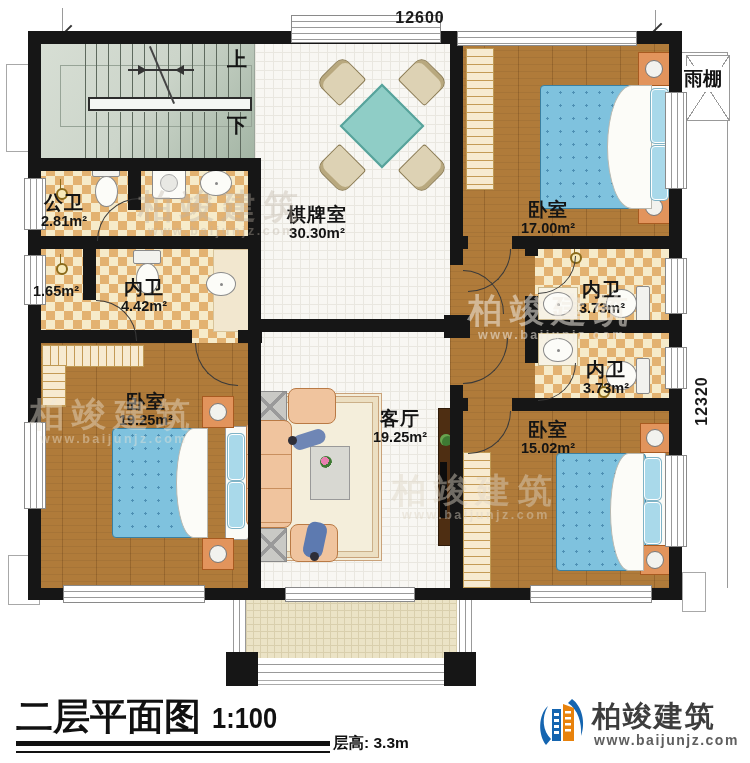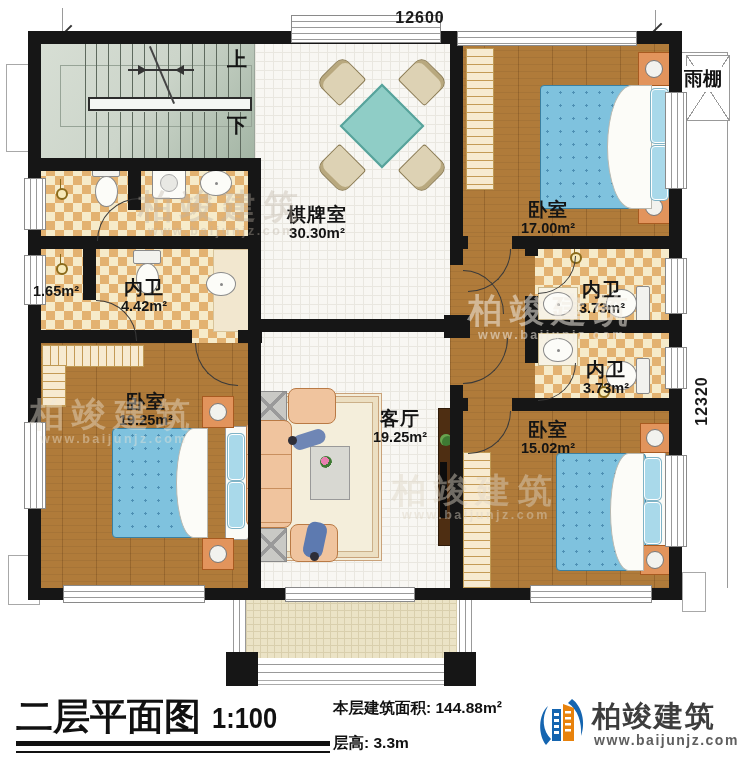--- a/index.html
+++ b/index.html
@@ -278,20 +278,24 @@
 
   <div class="abs" style="left:233px;top:598px;width:237px;height:74px;border:1px solid #999;border-top:none;z-index:3;"></div>
   <div class="abs" style="left:239px;top:598px;width:225px;height:66px;border:1px solid #999;border-top:none;z-index:3;"></div>
   <div class="abs" style="left:245px;top:598px;width:213px;height:59px;border:1px solid #999;border-top:none;z-index:3;"></div>
   <div class="gline" style="left:240px;top:680px;width:230px;height:1px;background:#aaa;"></div>
   <div class="gline" style="left:240px;top:684px;width:230px;height:1px;background:#aaa;"></div>
 
   <div class="dimtxt" style="left:375px;top:9px;width:90px;text-align:center;">12600</div>
   <div class="dimtxt" style="left:657px;top:392px;width:90px;text-align:center;transform:rotate(-90deg);">12320</div>
 
+  <div class="rlabel" style="left:18px;top:192px;width:92px;">
+    <span class="nm">公卫</span>
+    <span class="ar">2.81m²</span>
+  </div>
   <div class="rlabel" style="left:258px;top:204px;width:118px;">
     <span class="nm">棋牌室</span>
     <span class="ar" style="font-size:15px;">30.30m²</span>
   </div>
   <div class="rlabel" style="left:494px;top:199px;width:108px;">
     <span class="nm">卧室</span>
     <span class="ar">17.00m²</span>
   </div>
   <div class="rlabel" style="left:14px;top:283px;width:84px;">
     <span class="ar">1.65m²</span>
@@ -337,21 +341,20 @@
     <span class="wmn">柏竣建筑</span>
     <span class="wmu">www.baijunjz.com</span>
   </div>
  </div>
 
  <div id="titlebar">
    <div id="tb-title">二层平面图</div>
    <div id="tb-u1"></div>
    <div id="tb-u2"></div>
    <div id="tb-scale">1:100</div>
-   <div class="tb-info" style="top:8px;">本层建筑面积: 144.88m²</div>
    <div class="tb-info" style="top:43px;">层高: 3.3m</div>
    <div style="position:absolute;left:536px;top:5px;width:52px;height:56px;">
      <svg width="52" height="56" viewBox="0 0 52 56">
        <path d="M10 50 C 2 40 2 20 12 11 C 5 23 7 36 15 44 Z" fill="#1565b0"></path>
        <path d="M36 4 C 46 11 50 28 45 41 C 46 27 42 15 32 8 Z" fill="#1565b0"></path>
        <rect x="16" y="14" width="9" height="32" fill="#1565b0"></rect>
        <rect x="18" y="18" width="5" height="3" fill="#fff"></rect>
        <rect x="18" y="24" width="5" height="3" fill="#fff"></rect>
        <rect x="18" y="30" width="5" height="3" fill="#fff"></rect>
        <rect x="18" y="36" width="5" height="3" fill="#fff"></rect>

